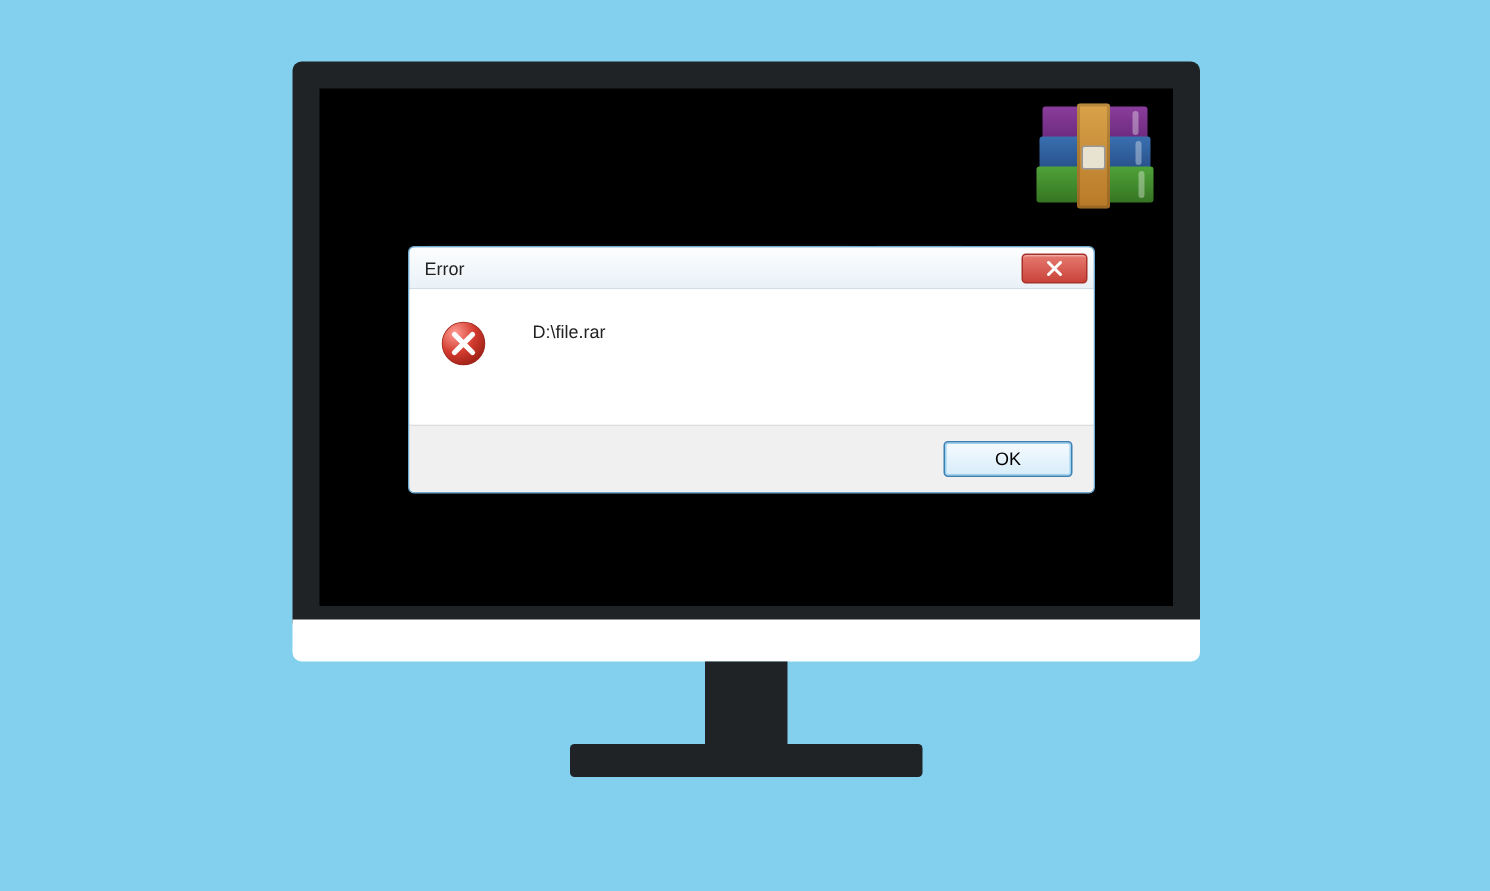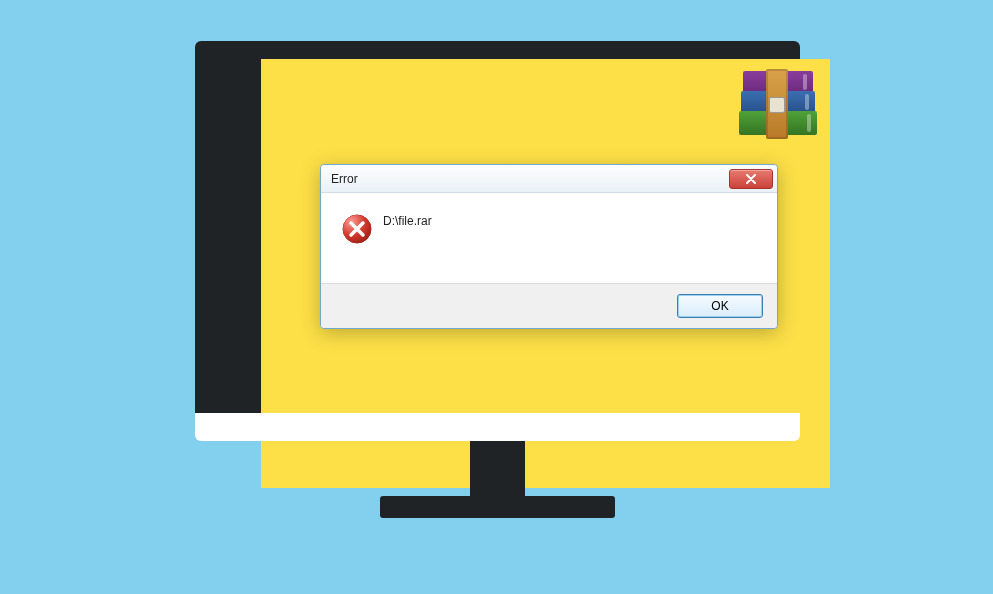--- a/index.html
+++ b/index.html
@@ -22,25 +22,24 @@
   }
   .monitor-bezel {
     width: 605px;
     height: 380px;
     background: #1f2326;
     border-radius: 6px;
     padding: 18px 18px 0 18px;
   }
   .monitor-screen {
     width: 100%;
-    height: 429px;
-    background: #fde047;
+    height: 345px;
+    background: #000000;
     position: relative;
     overflow: hidden;
-    margin-left: 48px;
   }
   .monitor-chin {
     position: absolute;
     left: 0;
     bottom: 20px;
     width: 605px;
     height: 28px;
     background: #ffffff;
     border-bottom-left-radius: 6px;
     border-bottom-right-radius: 6px;
@@ -147,21 +146,21 @@
     justify-content: center;
     box-shadow: inset 0 1px 0 rgba(255,255,255,.35);
     cursor: pointer;
   }
   .close-btn svg { display:block; }
 
   .dialog-body {
     padding: 20px 20px 16px 20px;
     background: #ffffff;
     display: flex;
-    gap: 10px;
+    gap: 30px;
     min-height: 90px;
   }
   .error-icon {
     width: 32px;
     height: 32px;
     flex: 0 0 32px;
   }
   .msg {
     font-size: 12px;
     color: #222;

